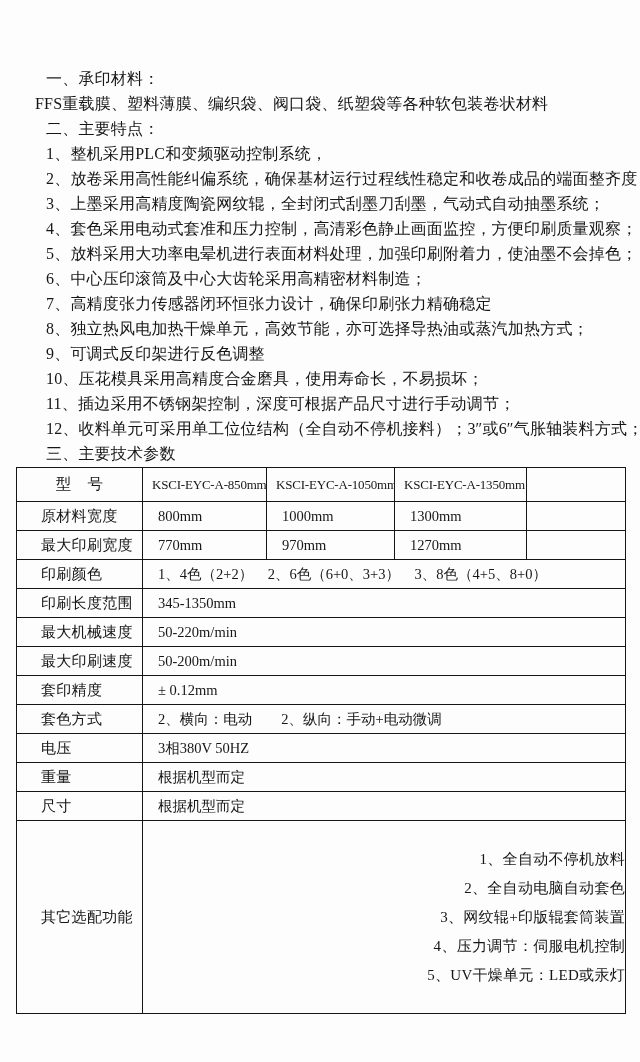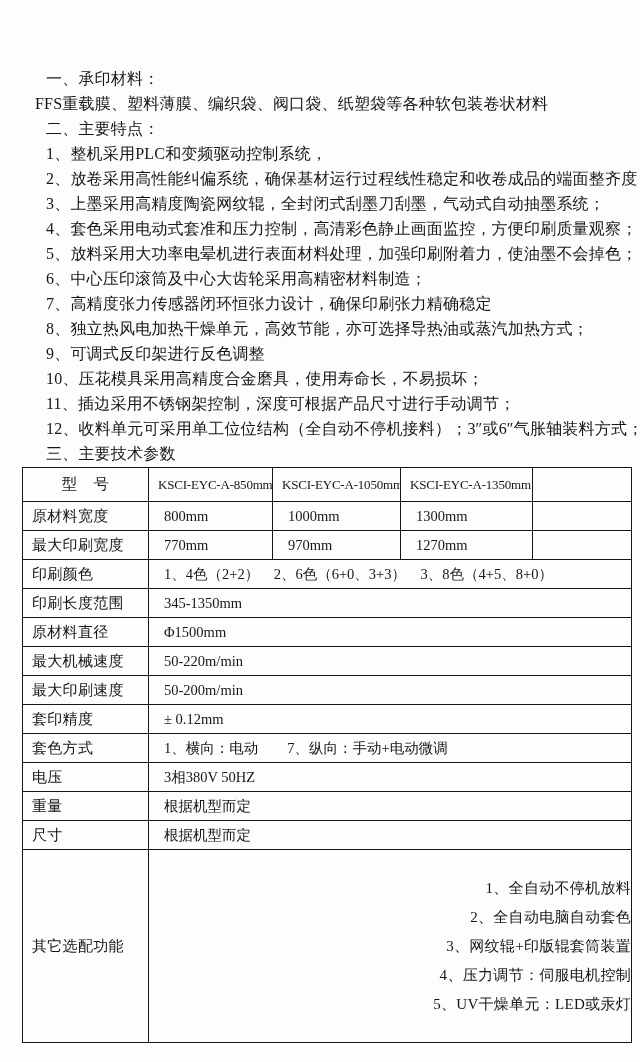--- a/index.html
+++ b/index.html
@@ -23,36 +23,36 @@
     letter-spacing: 0.2px;
     font-family: Liberation Serif, serif;
   }
   .doc-line.indent { padding-left: 46px; }
   .doc-line.flush  { padding-left: 35px; }
 
   table.spec {
     border-collapse: collapse;
     table-layout: fixed;
     width: 609px;
-    margin-left: 22px;
+    margin-left: 16px;
     margin-top: 1px;
     border-radius: 10px;
   }
   table.spec td {
     border: 1.6px solid #151515;
     vertical-align: middle;
     overflow: hidden;
   }
   tr.header-row { height: 34px; }
   tr.std-row    { height: 29px; }
   tr.tall-row   { height: 193px; }
 
   .label-cell {
     font-size: 15px;
-    padding-left: 9px;
+    padding-left: 24px;
     white-space: nowrap;
     letter-spacing: 0.3px;
   }
   .header-label {
     text-align: center;
     padding-left: 0;
     font-size: 15.5px;
   }
   .model-cell {
     font-size: 13px;
@@ -128,38 +128,34 @@
         </tr>
         <tr class="std-row">
           <td class="label-cell">印刷颜色</td>
           <td class="value-cell" colspan="4">1、4色（2+2）　2、6色（6+0、3+3）　3、8色（4+5、8+0）</td>
         </tr>
         <tr class="std-row">
           <td class="label-cell">印刷长度范围</td>
           <td class="value-cell" colspan="4">345-1350mm</td>
         </tr>
         <tr class="std-row">
-          <td class="label-cell">原材料直径</td>
-          <td class="value-cell" colspan="4">Φ1500mm</td>
-        </tr>
-        <tr class="std-row">
           <td class="label-cell">最大机械速度</td>
           <td class="value-cell" colspan="4">50-220m/min</td>
         </tr>
         <tr class="std-row">
           <td class="label-cell">最大印刷速度</td>
           <td class="value-cell" colspan="4">50-200m/min</td>
         </tr>
         <tr class="std-row">
           <td class="label-cell">套印精度</td>
           <td class="value-cell" colspan="4">± 0.12mm</td>
         </tr>
         <tr class="std-row">
           <td class="label-cell">套色方式</td>
-          <td class="value-cell" colspan="4">1、横向：电动　　7、纵向：手动+电动微调</td>
+          <td class="value-cell" colspan="4">2、横向：电动　　2、纵向：手动+电动微调</td>
         </tr>
         <tr class="std-row">
           <td class="label-cell">电压</td>
           <td class="value-cell" colspan="4">3相380V 50HZ</td>
         </tr>
         <tr class="std-row">
           <td class="label-cell">重量</td>
           <td class="value-cell" colspan="4">根据机型而定</td>
         </tr>
         <tr class="std-row">

